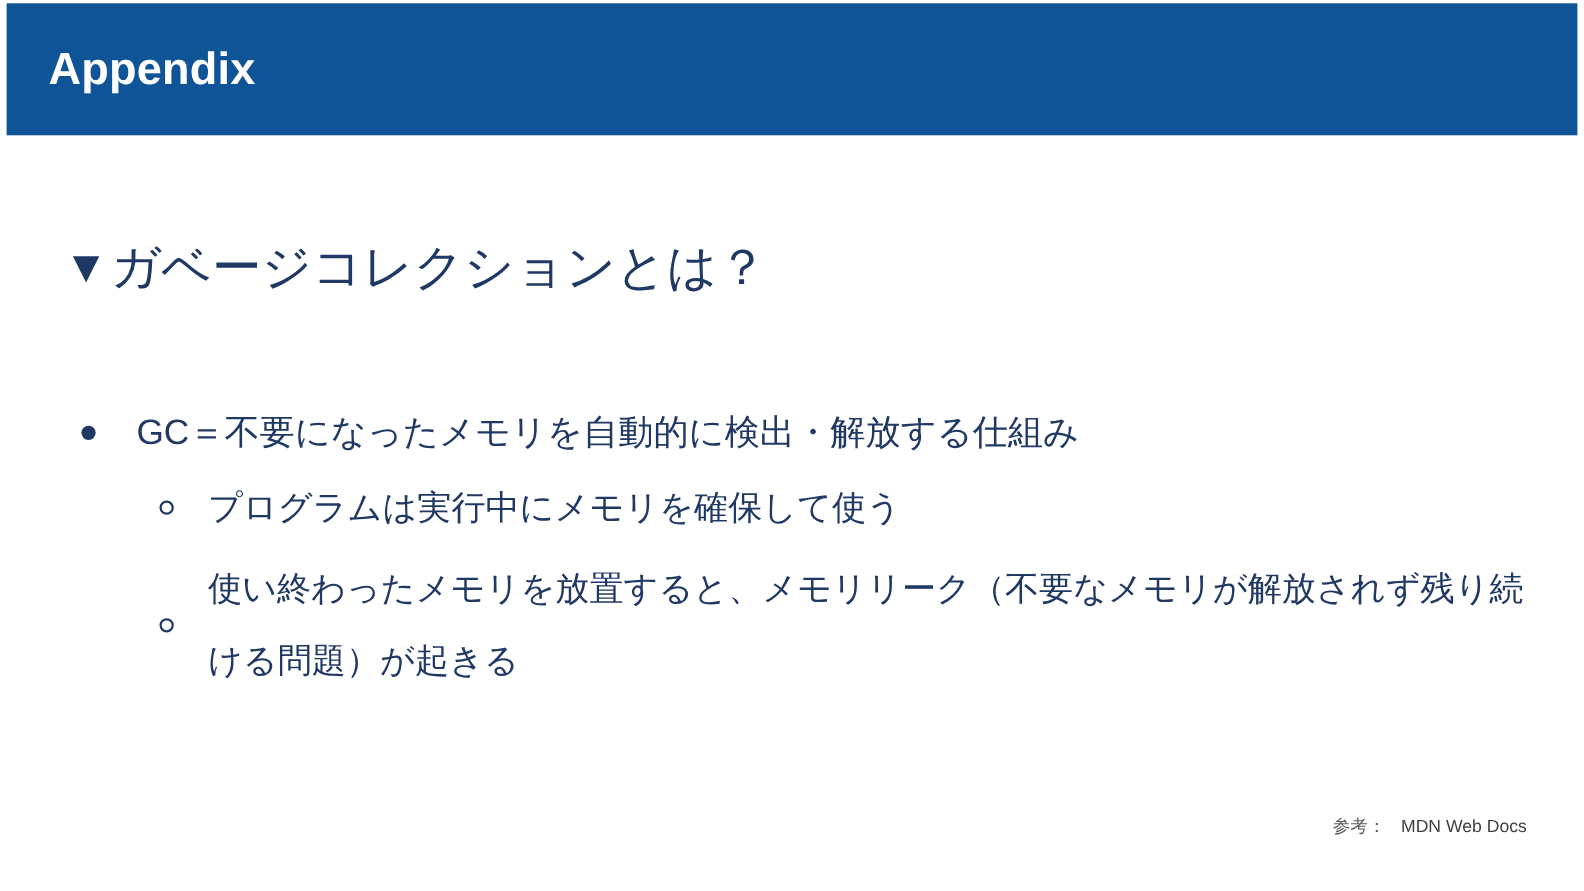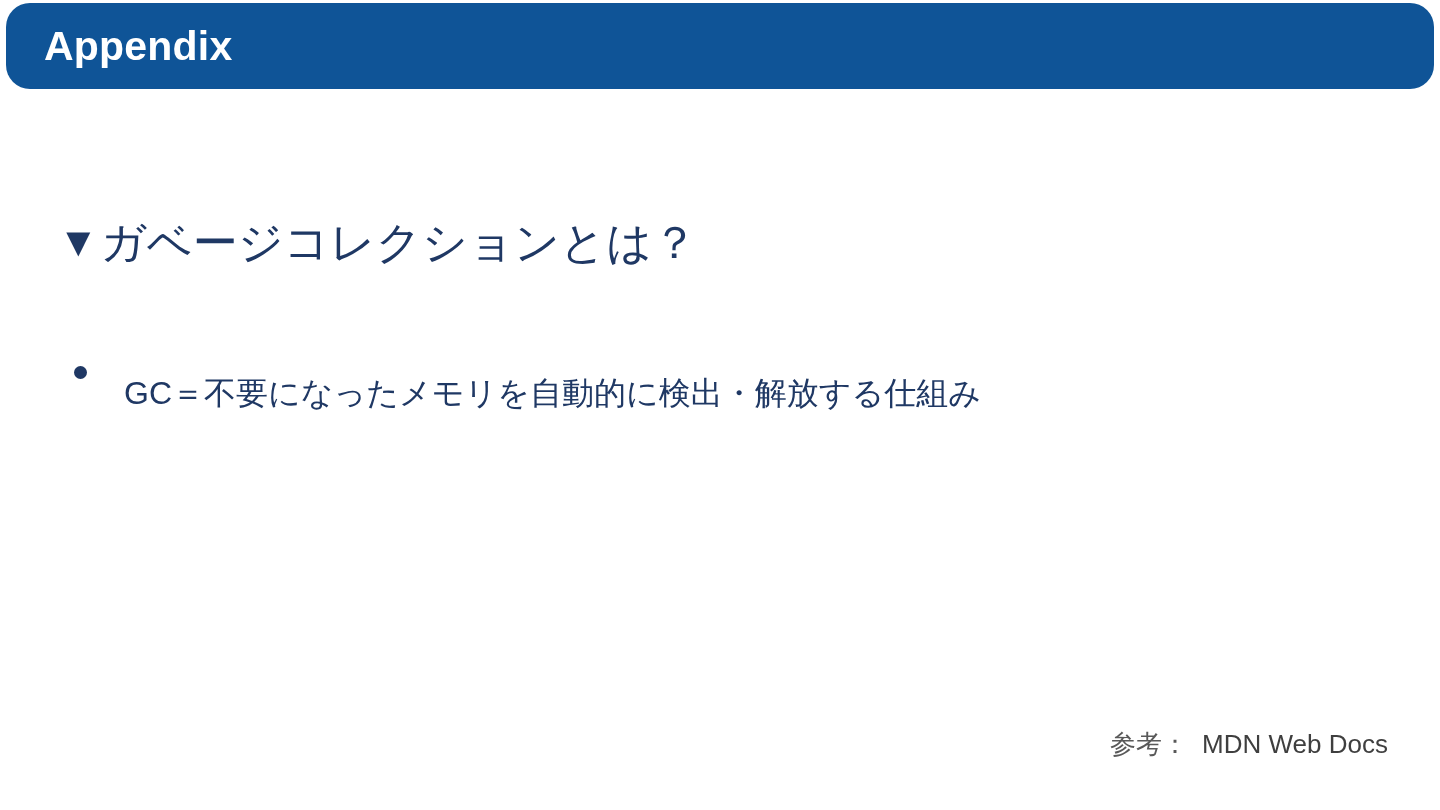--- a/index.html
+++ b/index.html
@@ -15,24 +15,23 @@
     font-family: "Liberation Sans", "DejaVu Sans", sans-serif;
     background: #ffffff;
   }
 
   
   #slide-header {
     position: absolute;
     left: 6px;
     top: 3px;
     width: 1428px;
-    height: 86px;
+    height: 120px;
     background: #0f5497;
     box-sizing: border-box;
-    border-radius: 24px;
   }
   #slide-header-title {
     position: absolute;
     left: 38px;
     top: 50%;
     transform: translateY(-50%);
     color: #ffffff;
     font-size: 41px;
     font-weight: bold;
     letter-spacing: 0.2px;
@@ -63,21 +62,21 @@
 
   
   #bullet-list {
     position: absolute;
     left: 62px;
     top: 366px;
     width: 1330px;
   }
   .bullet-row {
     display: flex;
-    align-items: flex-start;
+    align-items: center;
     color: #1f3864;
   }
   .bullet-row.level-1 {
     margin-bottom: 9px;
   }
   .bullet-row.level-2 {
     margin-bottom: 8px;
     padding-left: 71px;
   }
   .marker {
@@ -127,21 +126,21 @@
   }
   .level-2.wrap .bullet-text {
     line-height: 66px;
   }
 
   
   #footer-reference {
     position: absolute;
     right: 52px;
     bottom: 48px;
-    font-size: 26px;
+    font-size: 16px;
     color: #595959;
     white-space: nowrap;
     display: flex;
     align-items: baseline;
   }
   #footer-reference .ref-label {
     color: #595959;
   }
   #footer-reference .ref-source {
     color: #3f3f3f;
@@ -169,20 +168,32 @@
 
 <div id="bullet-list">
 
   <div class="bullet-row level-1">
     <span class="marker">
       <span class="dot-filled"></span>
     </span>
     <span class="bullet-text">GC＝不要になったメモリを自動的に検出・解放する仕組み</span>
   </div>
 
+  <div class="bullet-row level-2">
+    <span class="marker">
+      <span class="dot-hollow"></span>
+    </span>
+    <span class="bullet-text">プログラムは実行中にメモリを確保して使う</span>
+  </div>
 
+  <div class="bullet-row level-2 wrap">
+    <span class="marker">
+      <span class="dot-hollow"></span>
+    </span>
+    <span class="bullet-text">使い終わったメモリを放置すると、メモリリーク（不要なメモリが解放されず残り続ける問題）が起きる</span>
+  </div>
 
 </div>
 
 <div id="footer-reference">
   <span class="ref-label">参考：</span>
   <span class="ref-source">MDN Web Docs</span>
 </div>
 
 </body></html>

